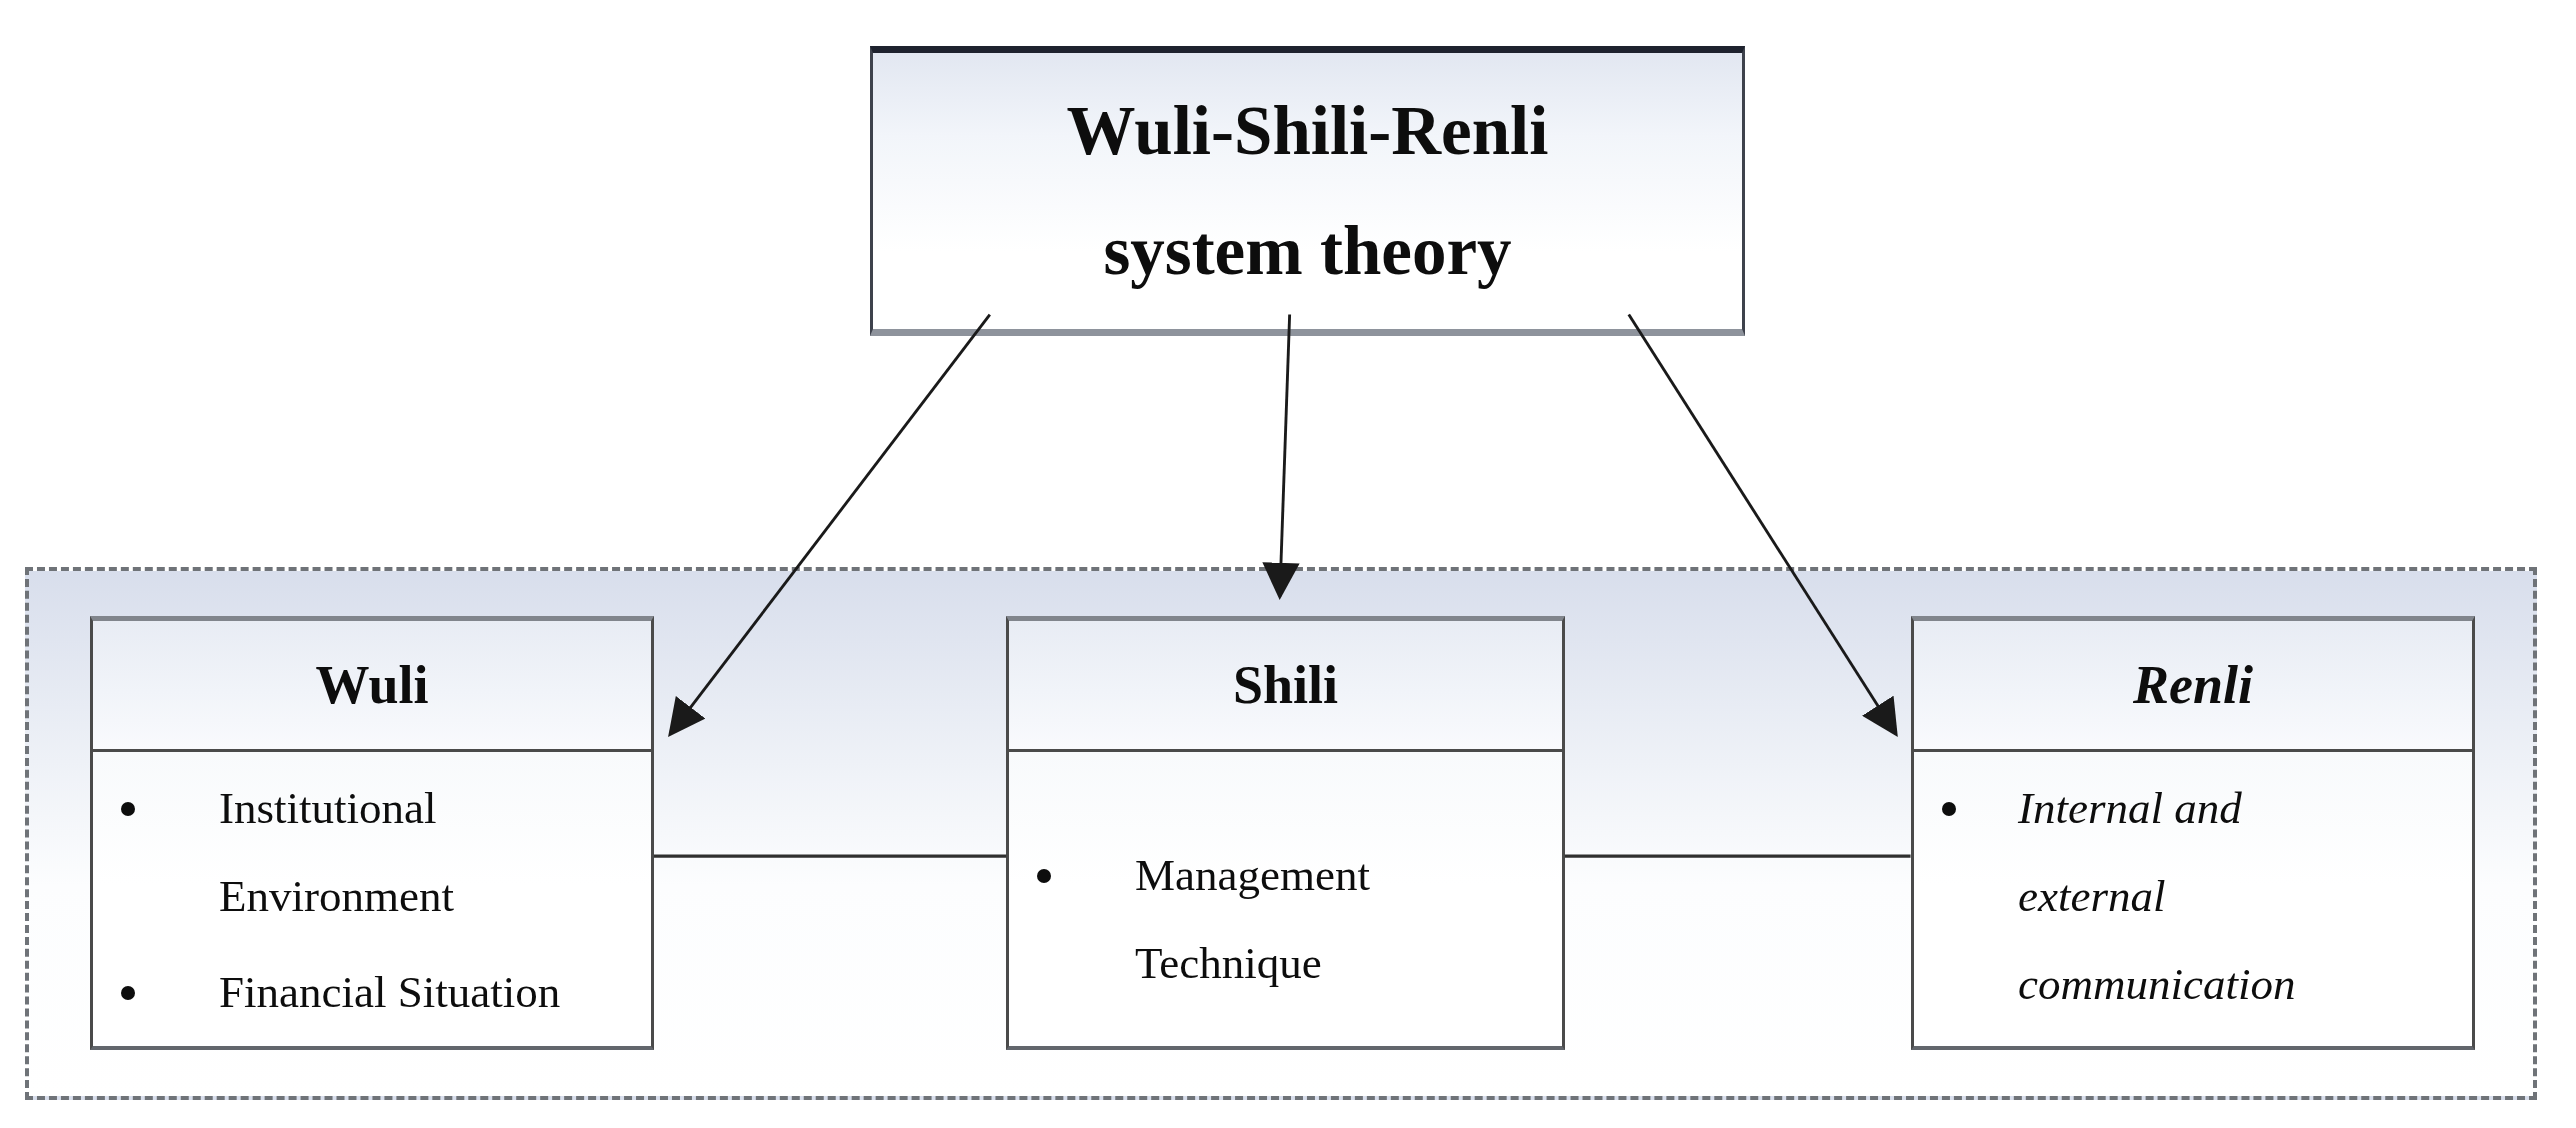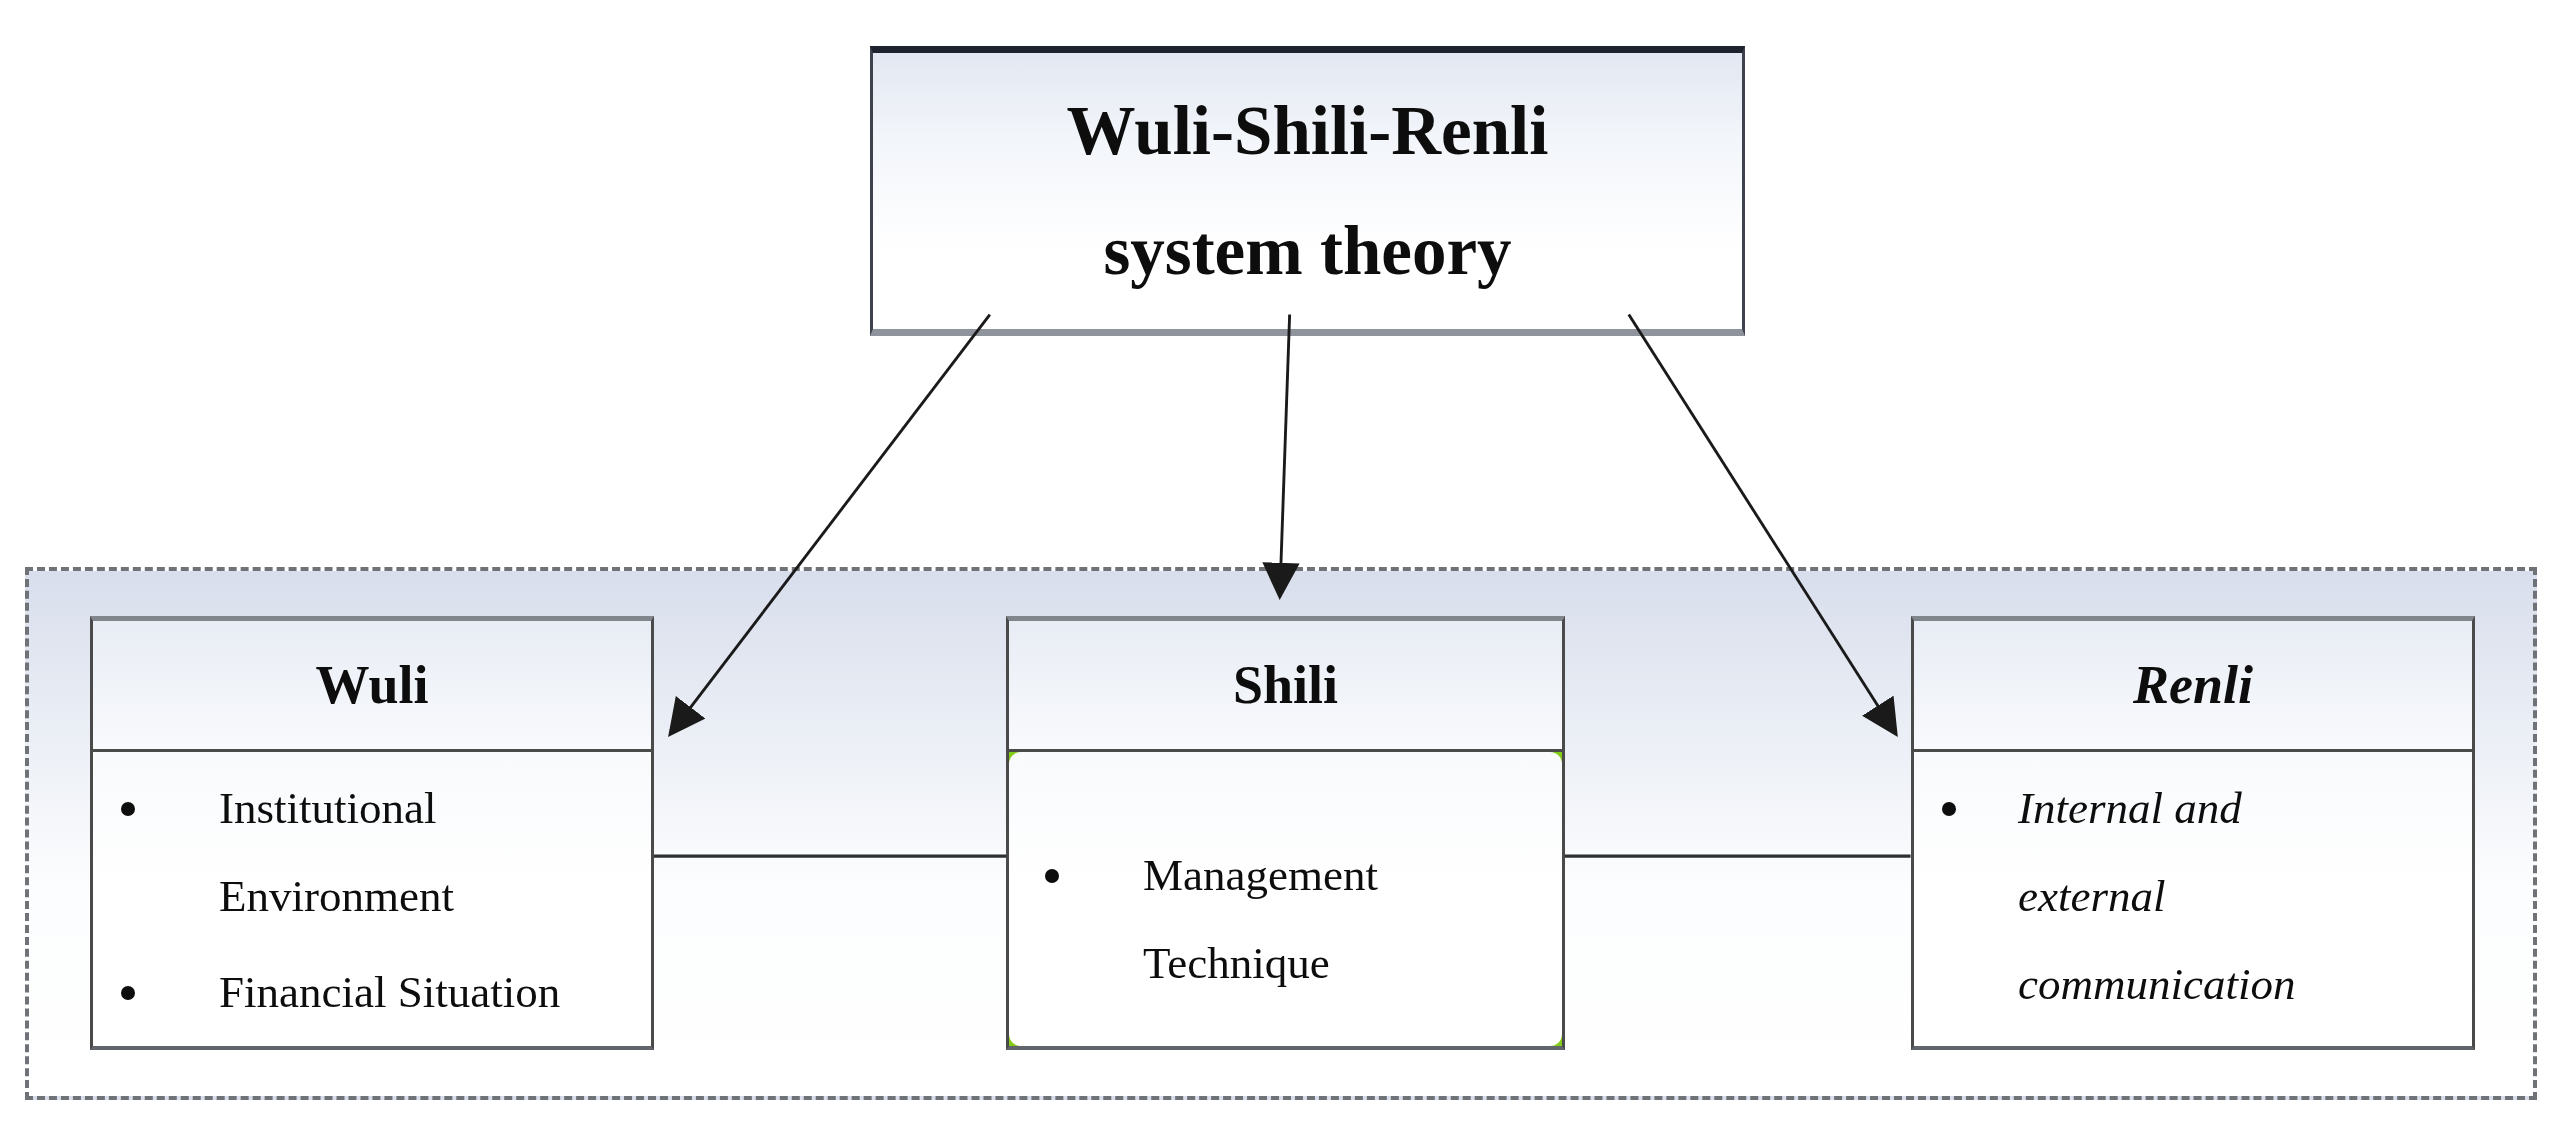--- a/index.html
+++ b/index.html
@@ -81,21 +81,21 @@
     font-weight: bold;
     font-size: 54px;
     background: linear-gradient(180deg, #e8ecf4 0%, #f1f4f9 55%, #f9fafd 100%);
   }
   .box-body {
     box-sizing: border-box;
     height: calc(100% - 131px);
     padding: 11.5px 6.6px 0 28px;
     background: linear-gradient(180deg, #f8fafc 0%, #ffffff 45%);
   }
-  #box-shili .box-body { padding-top: 79px; padding-left: 36px; border-radius: 12px; }
+  #box-shili .box-body { padding-top: 79px; padding-left: 28px; }
 
   ul.items {
     list-style: none;
     margin: 0;
     padding: 0;
   }
   ul.items li {
     display: flex;
     margin: 0 0 8.2px 0;
     gap: 38px;

